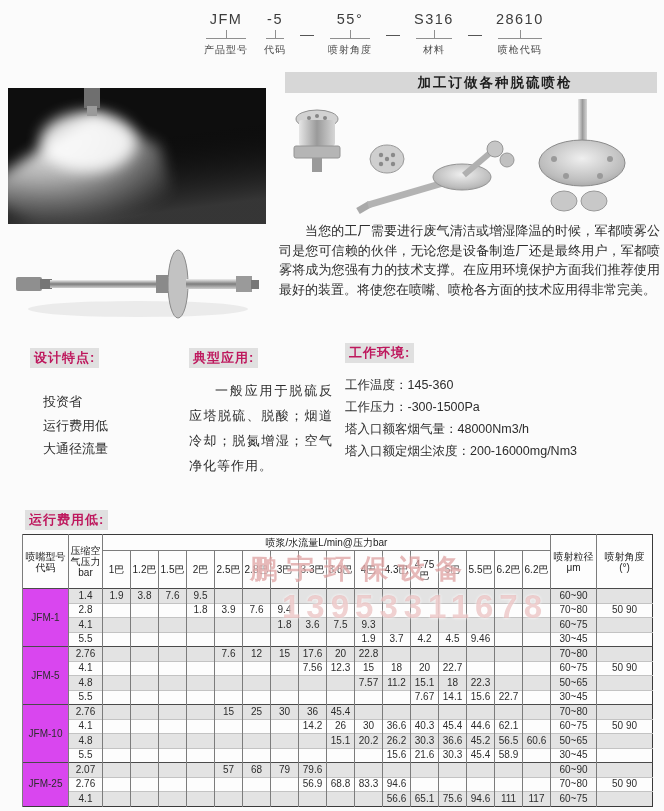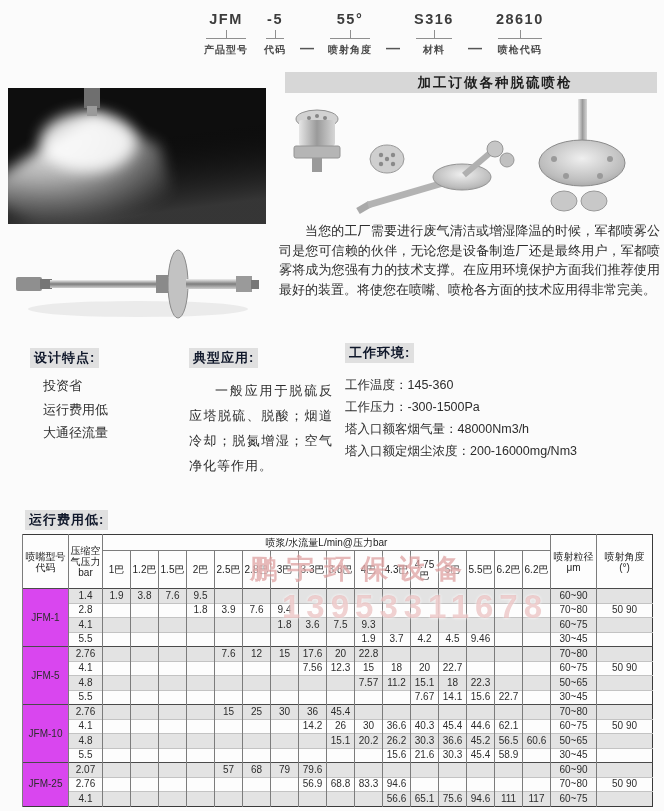--- a/index.html
+++ b/index.html
@@ -7,21 +7,21 @@
   body {
     height: 811px;
     position: relative;
     background: #fbfbfb;
     font-family: "Liberation Sans", "DejaVu Sans", sans-serif;
     color: #333;
     overflow: hidden;
   }
 
   
-  .code-row { position: absolute; top: 10px; left: 196px; display: flex; align-items: flex-end; font-weight: bold; }
+  .code-row { position: absolute; top: 10px; left: 196px; display: flex; align-items: center; }
   .code-part { display: flex; flex-direction: column; align-items: center; margin: 0 8px; }
   .code-value { font-size: 14.5px; letter-spacing: 1.5px; color: #3c3c3c; line-height: 18px; white-space: nowrap; }
   .code-marker { align-self: stretch; height: 9px; position: relative; margin-top: 2px; }
   .code-marker::before { content:""; position: absolute; left: 2px; right: 2px; bottom: 0; border-bottom: 1.3px solid #8f8f8f; }
   .code-marker::after  { content:""; position: absolute; left: 50%; top: 0; bottom: 0; border-left: 1.3px solid #8f8f8f; }
   .code-label { font-size: 10px; color: #4a4a4a; margin-top: 4px; white-space: nowrap; letter-spacing: 1px; }
   .code-dash { font-size: 14px; color: #555; margin: 0 6px; line-height: 18px; }
 
   
   .photo { position: absolute; overflow: hidden; }
@@ -35,23 +35,23 @@
     background: #d7d7d7; text-align: center; font-size: 13.5px; font-weight: bold;
     line-height: 21px; color: #1f1f1f; letter-spacing: 2px; padding-left: 48px;
   }
 
   
   .intro { position: absolute; left: 279px; top: 221px; width: 381px; }
   .intro p { font-size: 13px; line-height: 19.5px; text-align: justify; text-indent: 2em; color: #2d2d2d; }
 
   
   .section { position: absolute; }
-  .sec-header { display: inline-block; background: #e0e0e0; font-weight: bold; font-size: 13px; padding: 1px 4px; color: #0f172a; letter-spacing: 1px; }
+  .sec-header { display: inline-block; background: #e0e0e0; font-weight: bold; font-size: 13px; padding: 1px 4px; color: #be185d; letter-spacing: 1px; }
   #sec-design { left: 30px; top: 348px; width: 154px; }
-  #sec-design ul { margin-top: 6px; }
+  #sec-design ul { margin-top: 22px; }
   #sec-design li { list-style: none; font-size: 13px; line-height: 23.5px; text-indent: 1em; color: #2d2d2d; }
   #sec-app { left: 189px; top: 348px; width: 144px; }
   #sec-app .sec-body { margin-top: 10px; font-size: 13px; line-height: 25px; text-align: justify; text-indent: 2em; color: #2d2d2d; letter-spacing: 1px; }
   #sec-env { left: 345px; top: 343px; width: 312px; }
   #sec-env ul { margin-top: 11px; }
   #sec-env li { list-style: none; font-size: 12.5px; line-height: 22px; color: #2d2d2d; }
 
   
   #perf-title { position: absolute; left: 25px; top: 510px; }
   #perf-table {

